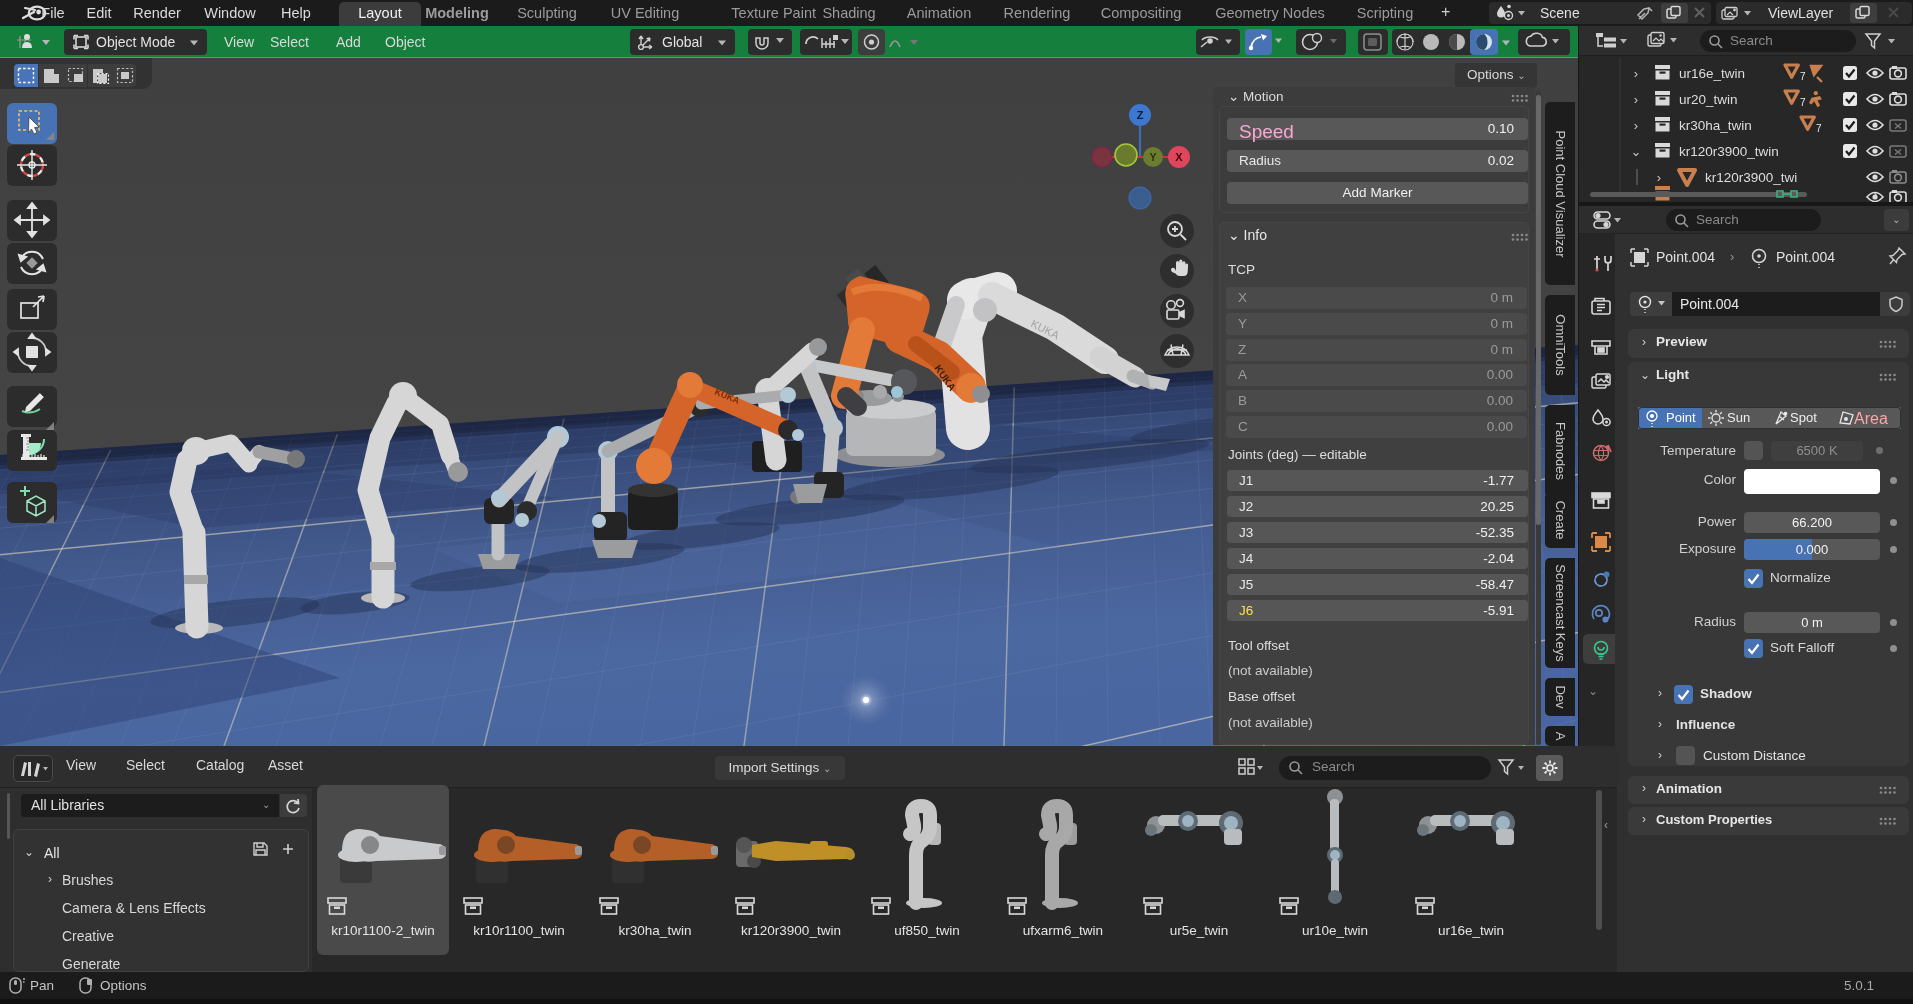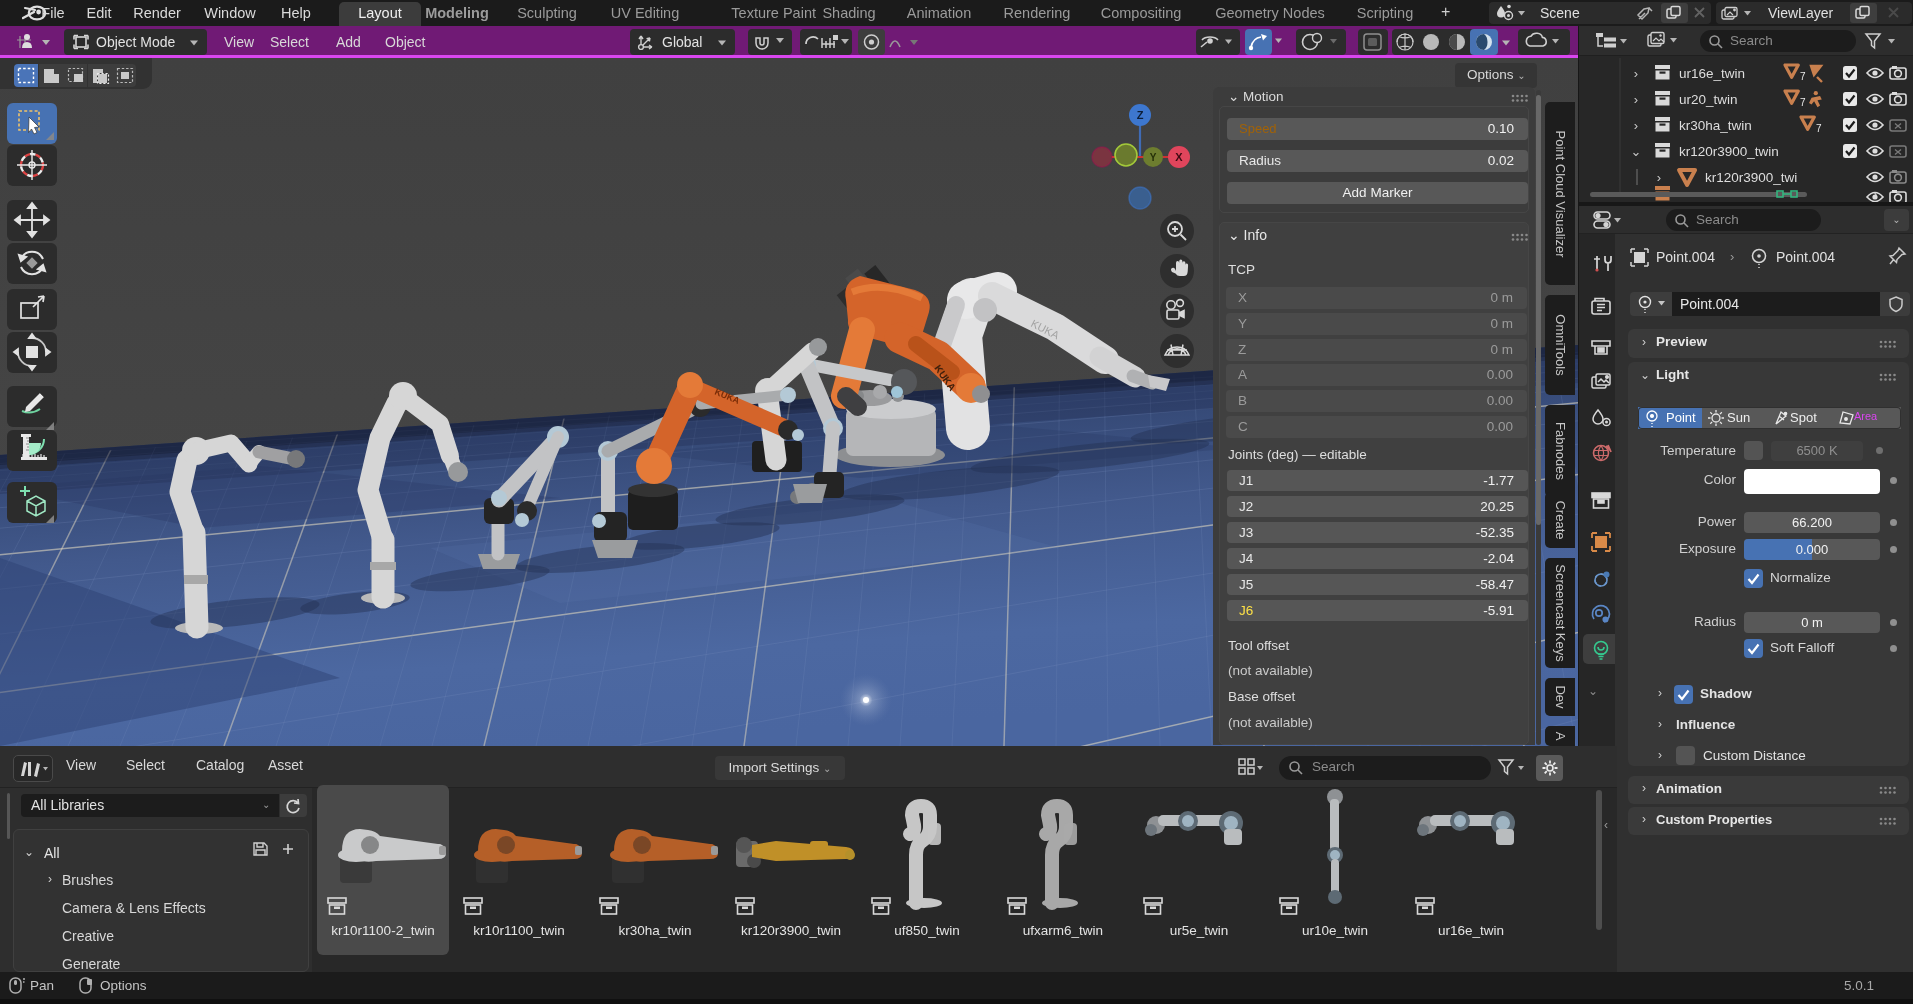--- a/index.html
+++ b/index.html
@@ -63,21 +63,21 @@
       <div class="abs t" style="left:1768px;top:5px;color:#e0e0e0;">ViewLayer</div>
       <div class="abs" style="left:1850px;top:3px;width:27px;height:20px;background:#3e3e3e;border-radius:3px;"></div>
       <svg class="abs" style="left:1854px;top:5px" width="20" height="16" viewBox="0 0 20 16">
         <rect x="2" y="4" width="9" height="9" rx="1.5" fill="none" stroke="#d9d9d9" stroke-width="1.5"></rect>
         <rect x="6" y="1.5" width="9" height="9" rx="1.5" fill="#3e3e3e" stroke="#d9d9d9" stroke-width="1.5"></rect>
       </svg>
       <svg class="abs" style="left:1886px;top:6px" width="16" height="14" viewBox="0 0 16 14">
         <path d="M3 2 l9 9 M12 2 l-9 9" stroke="#4a4a4a" stroke-width="1.8"></path>
       </svg>
     </div>
-    <div class="abs" style="left:0;top:26px;width:1578px;height:32px;background:#701a75;border-bottom:3px solid #d946ef;">
+    <div class="abs" style="left:0;top:26px;width:1578px;height:32px;background:#15803d;border-bottom:1px solid #d946ef;">
       <svg class="abs" style="left:14px;top:6px" width="40" height="20" viewBox="0 0 40 20">
         <path d="M3 8 l14 0 M6 4 l0 12 M11 4 l0 12" stroke="#9a9a9a" stroke-width="1.2"></path>
         <circle cx="13" cy="5" r="3" fill="#dedede"></circle>
         <path d="M8 16 q0 -6 5 -6 q5 0 5 6 z" fill="#dedede"></path>
         <path d="M28 8 l4 5 l4 -5 z" fill="#b5b5b5"></path>
       </svg>
       <div class="abs pill" style="left:64px;top:3px;width:143px;height:26px;background:#2c2c2c;"></div>
       <svg class="abs" style="left:72px;top:8px" width="18" height="16" viewBox="0 0 18 16">
         <rect x="4" y="3" width="10" height="10" fill="none" stroke="#d8d8d8" stroke-width="1.6"></rect>
         <path d="M2 1.5 l4 0 M2 1.5 l0 4 M16 1.5 l-4 0 M16 1.5 l0 4 M2 14.5 l4 0 M2 14.5 l0 -4 M16 14.5 l-4 0 M16 14.5 l0 -4" stroke="#d8d8d8" stroke-width="1.6"></path>
@@ -490,21 +490,21 @@
       <circle cx="7.5" cy="3.0" r="1.3" fill="#8a8a8a"></circle>
       <circle cx="12.0" cy="3.0" r="1.3" fill="#8a8a8a"></circle>
       <circle cx="16.5" cy="3.0" r="1.3" fill="#8a8a8a"></circle>
       <circle cx="3.0" cy="7.5" r="1.3" fill="#8a8a8a"></circle>
       <circle cx="7.5" cy="7.5" r="1.3" fill="#8a8a8a"></circle>
       <circle cx="12.0" cy="7.5" r="1.3" fill="#8a8a8a"></circle>
       <circle cx="16.5" cy="7.5" r="1.3" fill="#8a8a8a"></circle>
     </svg>
     <div class="abs" style="left:1219px;top:106px;width:310px;height:107px;border:1px solid #464646;border-radius:5px;"></div>
     <div class="abs" style="left:1227px;top:118px;width:301px;height:22px;background:#585858;border-radius:4px;"></div>
-    <div class="abs" style="left:1239px;top:121px;color:#a16207;font-size:13px;">Speed</div>
+    <div class="abs" style="left:1239px;top:121px;color:#f9a8d4;font-size:19px;">Speed</div>
     <div class="abs" style="left:1227px;top:121px;width:287px;color:#f0f0f0;font-size:13.5px;text-align:right;">0.10</div>
     <div class="abs" style="left:1227px;top:150px;width:301px;height:22px;background:#585858;border-radius:4px;"></div>
     <div class="abs" style="left:1239px;top:153px;color:#e8e8e8;font-size:13.5px;">Radius</div>
     <div class="abs" style="left:1227px;top:153px;width:287px;color:#f0f0f0;font-size:13.5px;text-align:right;">0.02</div>
     <div class="abs" style="left:1227px;top:182px;width:301px;height:22px;background:#585858;border-radius:4px;color:#f0f0f0;font-size:13.5px;text-align:center;line-height:22px;">Add Marker</div>
     <div class="abs" style="left:1219px;top:222px;width:310px;height:523px;border:1px solid #464646;border-radius:5px;background:#404040;"></div>
     <div class="abs" style="left:1228px;top:227px;color:#e6e6e6;font-size:14px;">⌄ Info</div>
     <svg class="abs" style="left:1510px;top:232px" width="20" height="12" viewBox="0 0 20 12">
       <circle cx="3.0" cy="3.0" r="1.3" fill="#8a8a8a"></circle>
       <circle cx="7.5" cy="3.0" r="1.3" fill="#8a8a8a"></circle>
@@ -888,21 +888,21 @@
         <circle cx="147.5" cy="6.5" r="1.2" fill="#e8e8e8"></circle>
       </g>
       <g stroke="#e8e8e8" stroke-width="1.3" fill="none">
         <path d="M202 16 l3 -11 l10 3 l-3 9 z"></path>
         <circle cx="208" cy="12" r="1.3" fill="#e8e8e8"></circle>
       </g>
     </svg>
     <div class="abs" style="left:1666px;top:410px;color:#fff;font-size:13px;">Point</div>
     <div class="abs" style="left:1727px;top:410px;color:#eee;font-size:13px;">Sun</div>
     <div class="abs" style="left:1790px;top:410px;color:#eee;font-size:13px;">Spot</div>
-    <div class="abs" style="left:1854px;top:410px;color:#d946ef;font-size:11px;">Area</div>
+    <div class="abs" style="left:1854px;top:410px;color:#fca5a5;font-size:16px;">Area</div>
     <div class="abs" style="left:1642px;top:443px;width:94px;text-align:right;color:#d0d0d0;font-size:13.5px;">Temperature</div>
     <div class="abs" style="left:1744px;top:441px;width:19px;height:19px;background:#545454;border-radius:4px;"></div>
     <div class="abs" style="left:1771px;top:441px;width:92px;height:20px;background:#3f3f3f;border-radius:4px;color:#8f8f8f;font-size:13px;text-align:center;line-height:20px;">6500 K</div>
     <div class="abs" style="left:1876px;top:447px;width:7px;height:7px;background:#6f6f6f;border-radius:50%;"></div>
     <div class="abs" style="left:1642px;top:472px;width:94px;text-align:right;color:#d0d0d0;font-size:13.5px;">Color</div>
     <div class="abs" style="left:1744px;top:469px;width:136px;height:25px;background:#fff;border-radius:4px;"></div>
     <div class="abs" style="left:1890px;top:477px;width:7px;height:7px;background:#8f8f8f;border-radius:50%;"></div>
     <div class="abs" style="left:1642px;top:514px;width:94px;text-align:right;color:#d0d0d0;font-size:13.5px;">Power</div>
     <div class="abs" style="left:1744px;top:512px;width:136px;height:21px;background:#585858;border-radius:4px;color:#f2f2f2;font-size:13px;text-align:center;line-height:21px;">66.200</div>
     <div class="abs" style="left:1890px;top:519px;width:7px;height:7px;background:#8f8f8f;border-radius:50%;"></div>

